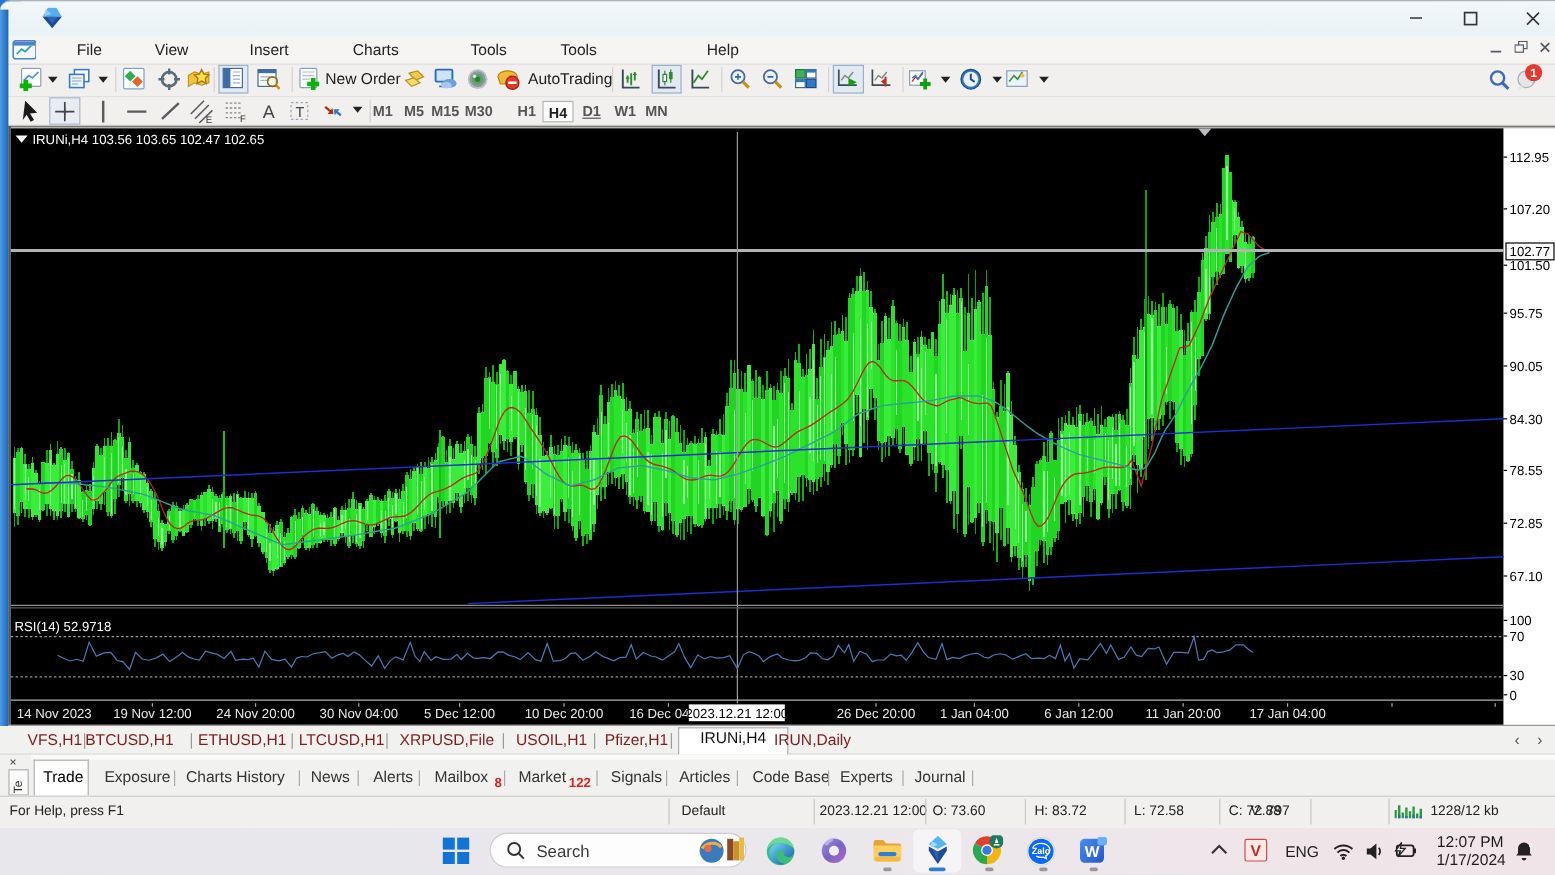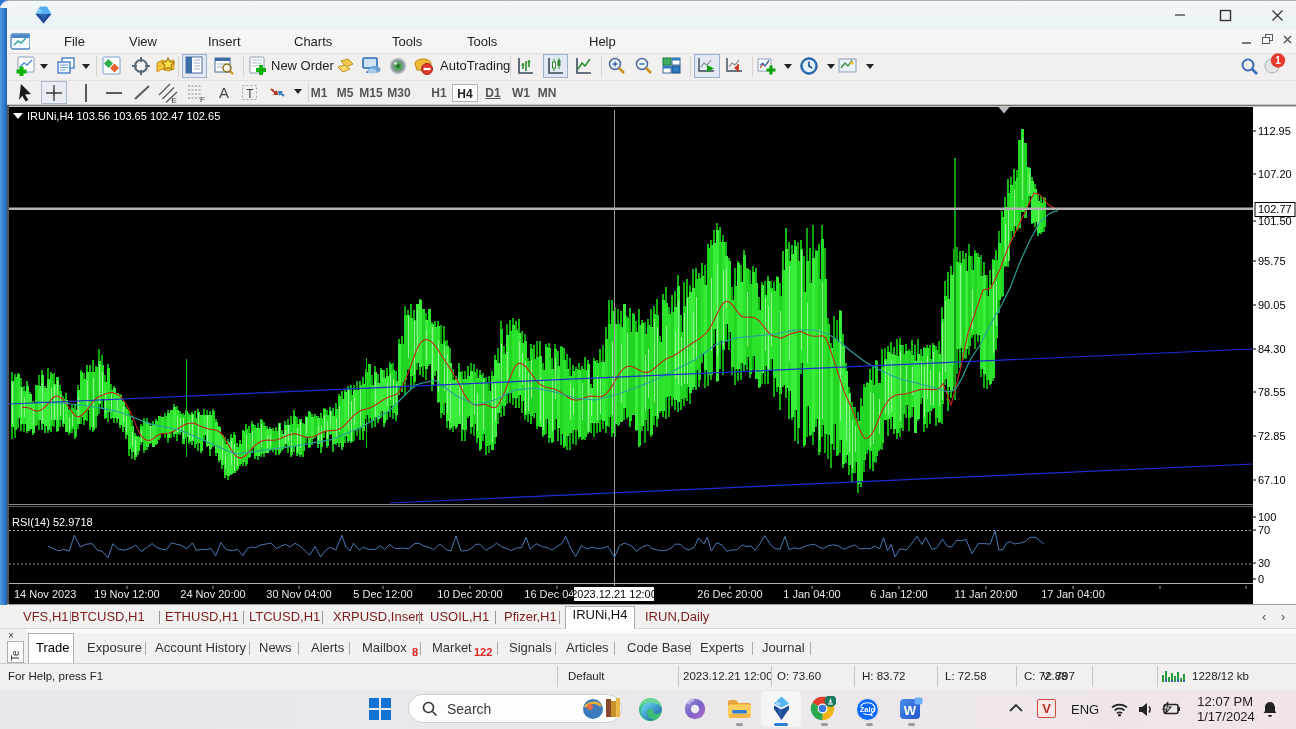--- a/index.html
+++ b/index.html
@@ -1221,44 +1221,44 @@
       <path d="M1160 586v3" stroke="#aaa" stroke-width="1"></path>
       <path d="M1246 586v3" stroke="#aaa" stroke-width="1"></path>
 <rect x="574" y="587" width="80" height="14" fill="#fff"></rect>
 <text x="614" y="598" class="dtb" text-anchor="middle">2023.12.21 12:00</text>
 </svg>
     <div id="ctabs" class="abs"></div>
     <div class="ctab abs" style="left:23px">VFS,H1</div>
     <div class="ctab abs" style="left:71px">BTCUSD,H1</div>
     <div class="ctab abs" style="left:165px">ETHUSD,H1</div>
     <div class="ctab abs" style="left:249px">LTCUSD,H1</div>
-    <div class="ctab abs" style="left:333px">XRPUSD,Insert</div>
+    <div class="ctab abs" style="left:333px">XRPUSD,File</div>
     <div class="ctab abs" style="left:430px">USOIL,H1</div>
     <div class="ctab abs" style="left:504px">Pfizer,H1</div>
     <div class="ctsep abs" style="left:70px"></div>
     <div class="ctsep abs" style="left:159px"></div>
     <div class="ctsep abs" style="left:243px"></div>
     <div class="ctsep abs" style="left:322px"></div>
     <div class="ctsep abs" style="left:419px"></div>
     <div class="ctsep abs" style="left:495px"></div>
     <div class="ctsep abs" style="left:559px"></div>
-    <div class="acttab abs" style="left:565px;width:70px;">IRUNi,H4</div>
+    <div class="acttab abs" style="left:565px;width:92px;">IRUNi,H4</div>
     <div class="ctab abs" style="left:645px">IRUN,Daily</div>
     <div class="ctab abs" style="left:1262px;color:#555">‹</div>
     <div class="ctab abs" style="left:1281px;color:#555">›</div>
     <div id="ttabs" class="abs"></div>
     <div class="abs" style="left:26px;top:629px;width:1270px;height:4px;background:#fafaf9;"></div>
     <div class="abs" style="left:8px;top:630px;width:12px;height:10px;font-size:10px;color:#333;">×</div>
     <div class="abs" style="left:7px;top:641px;width:17px;height:22px;background:#fafafa;border:1px solid #b0afae;">
       <div style="transform:rotate(-90deg);font-size:10px;color:#333;margin-top:6px;">Te</div>
     </div>
     <div class="abs" style="left:28px;top:633px;width:46px;height:30px;background:#fff;border:1px solid #b0afae;border-bottom:none;"></div>
     <div class="ttab abs" style="left:36px;color:#000;">Trade</div>
     <div class="ttab abs" style="left:87px">Exposure</div>
-    <div class="ttab abs" style="left:155px">Account History</div>
+    <div class="ttab abs" style="left:155px">Charts History</div>
     <div class="ttab abs" style="left:259px">News</div>
     <div class="ttab abs" style="left:311px">Alerts</div>
     <div class="ttab abs" style="left:362px">Mailbox</div>
     <div class="ttab abs" style="left:432px">Market</div>
     <div class="ttab abs" style="left:509px">Signals</div>
     <div class="ttab abs" style="left:566px">Articles</div>
     <div class="ttab abs" style="left:627px">Code Base</div>
     <div class="ttab abs" style="left:700px">Experts</div>
     <div class="ttab abs" style="left:762px">Journal</div>
     <div class="ttab abs" style="left:412px;top:644px;"><span class="rednum">8</span></div>

